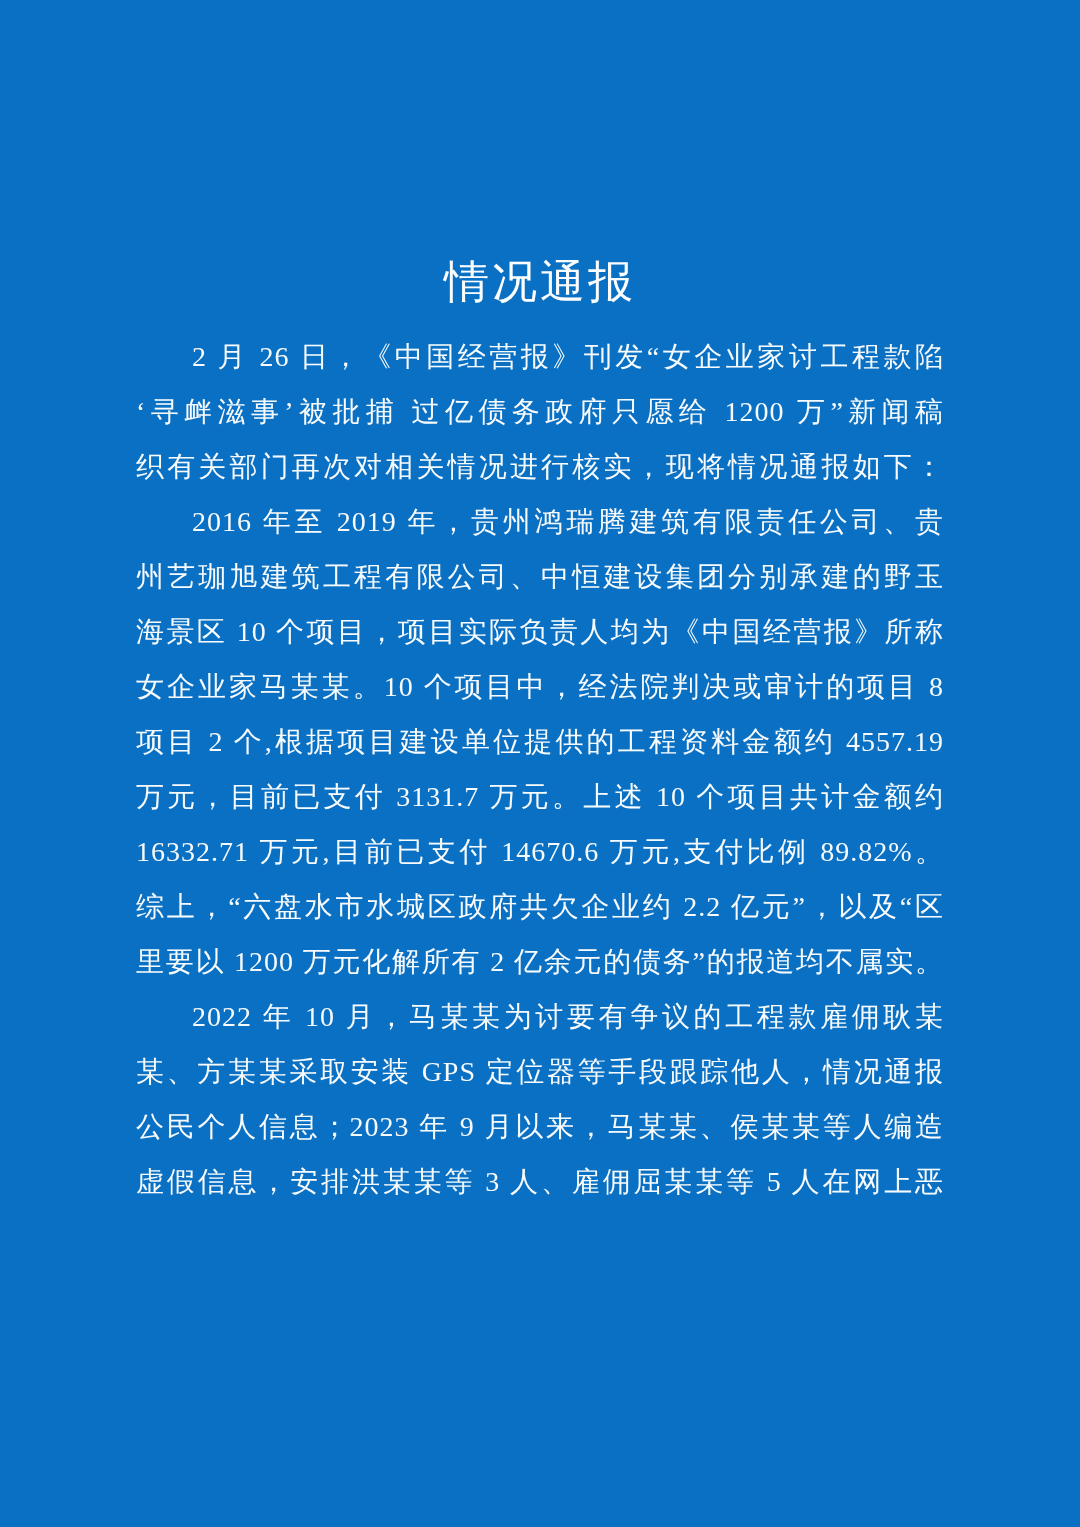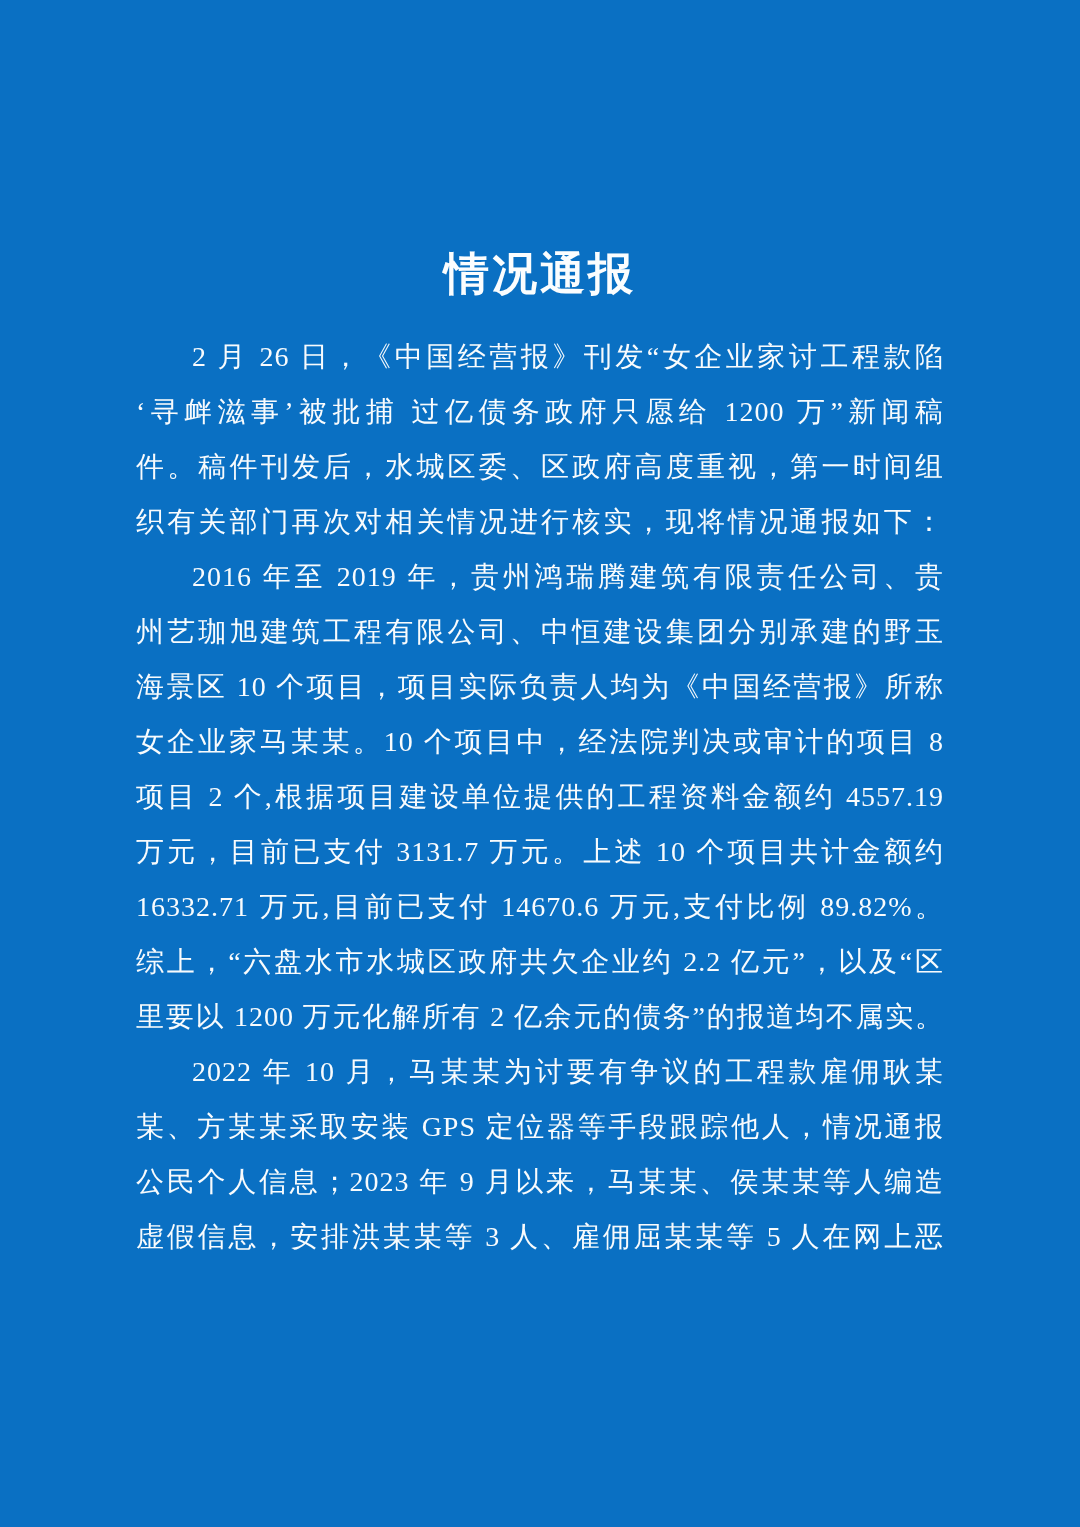--- a/index.html
+++ b/index.html
@@ -11,27 +11,27 @@
     position: relative;
     width: 1080px;
     height: 1527px;
     background: #0a70c3;
     color: #f8fbfd;
     font-family: "Liberation Serif", "DejaVu Serif", serif;
     overflow: hidden;
   }
   .title {
     position: absolute;
-    top: 244px;
+    top: 252px;
     left: 0;
     width: 100%;
     margin: 0;
     text-align: center;
     font-size: 45px;
-    font-weight: bold;
+    font-weight: normal;
     letter-spacing: 3px;
     color: #fbfdfe;
   }
   .body-block {
     position: absolute;
     top: 329px;
     left: 136px;
     right: 136px;
   }
   .line {
@@ -52,21 +52,20 @@
 <body>
 
 <div class="page">
 
   <h1 class="title">情况通报</h1>
 
   <div class="body-block">
 
     <div class="line indent">2 月 26 日，《中国经营报》刊发“女企业家讨工程款陷</div>
     <div class="line">‘寻衅滋事’被批捕 过亿债务政府只愿给 1200 万”新闻稿</div>
-    <div class="line">件。稿件刊发后，水城区委、区政府高度重视，第一时间组</div>
     <div class="line">织有关部门再次对相关情况进行核实，现将情况通报如下：</div>
 
     <div class="line indent">2016 年至 2019 年，贵州鸿瑞腾建筑有限责任公司、贵</div>
     <div class="line">州艺珈旭建筑工程有限公司、中恒建设集团分别承建的野玉</div>
     <div class="line">海景区 10 个项目，项目实际负责人均为《中国经营报》所称</div>
     <div class="line">女企业家马某某。10 个项目中，经法院判决或审计的项目 8</div>
     <div class="line">项目 2 个,根据项目建设单位提供的工程资料金额约 4557.19</div>
     <div class="line">万元，目前已支付 3131.7 万元。上述 10 个项目共计金额约</div>
     <div class="line">16332.71 万元,目前已支付 14670.6 万元,支付比例 89.82%。</div>
     <div class="line">综上，“六盘水市水城区政府共欠企业约 2.2 亿元”，以及“区</div>

